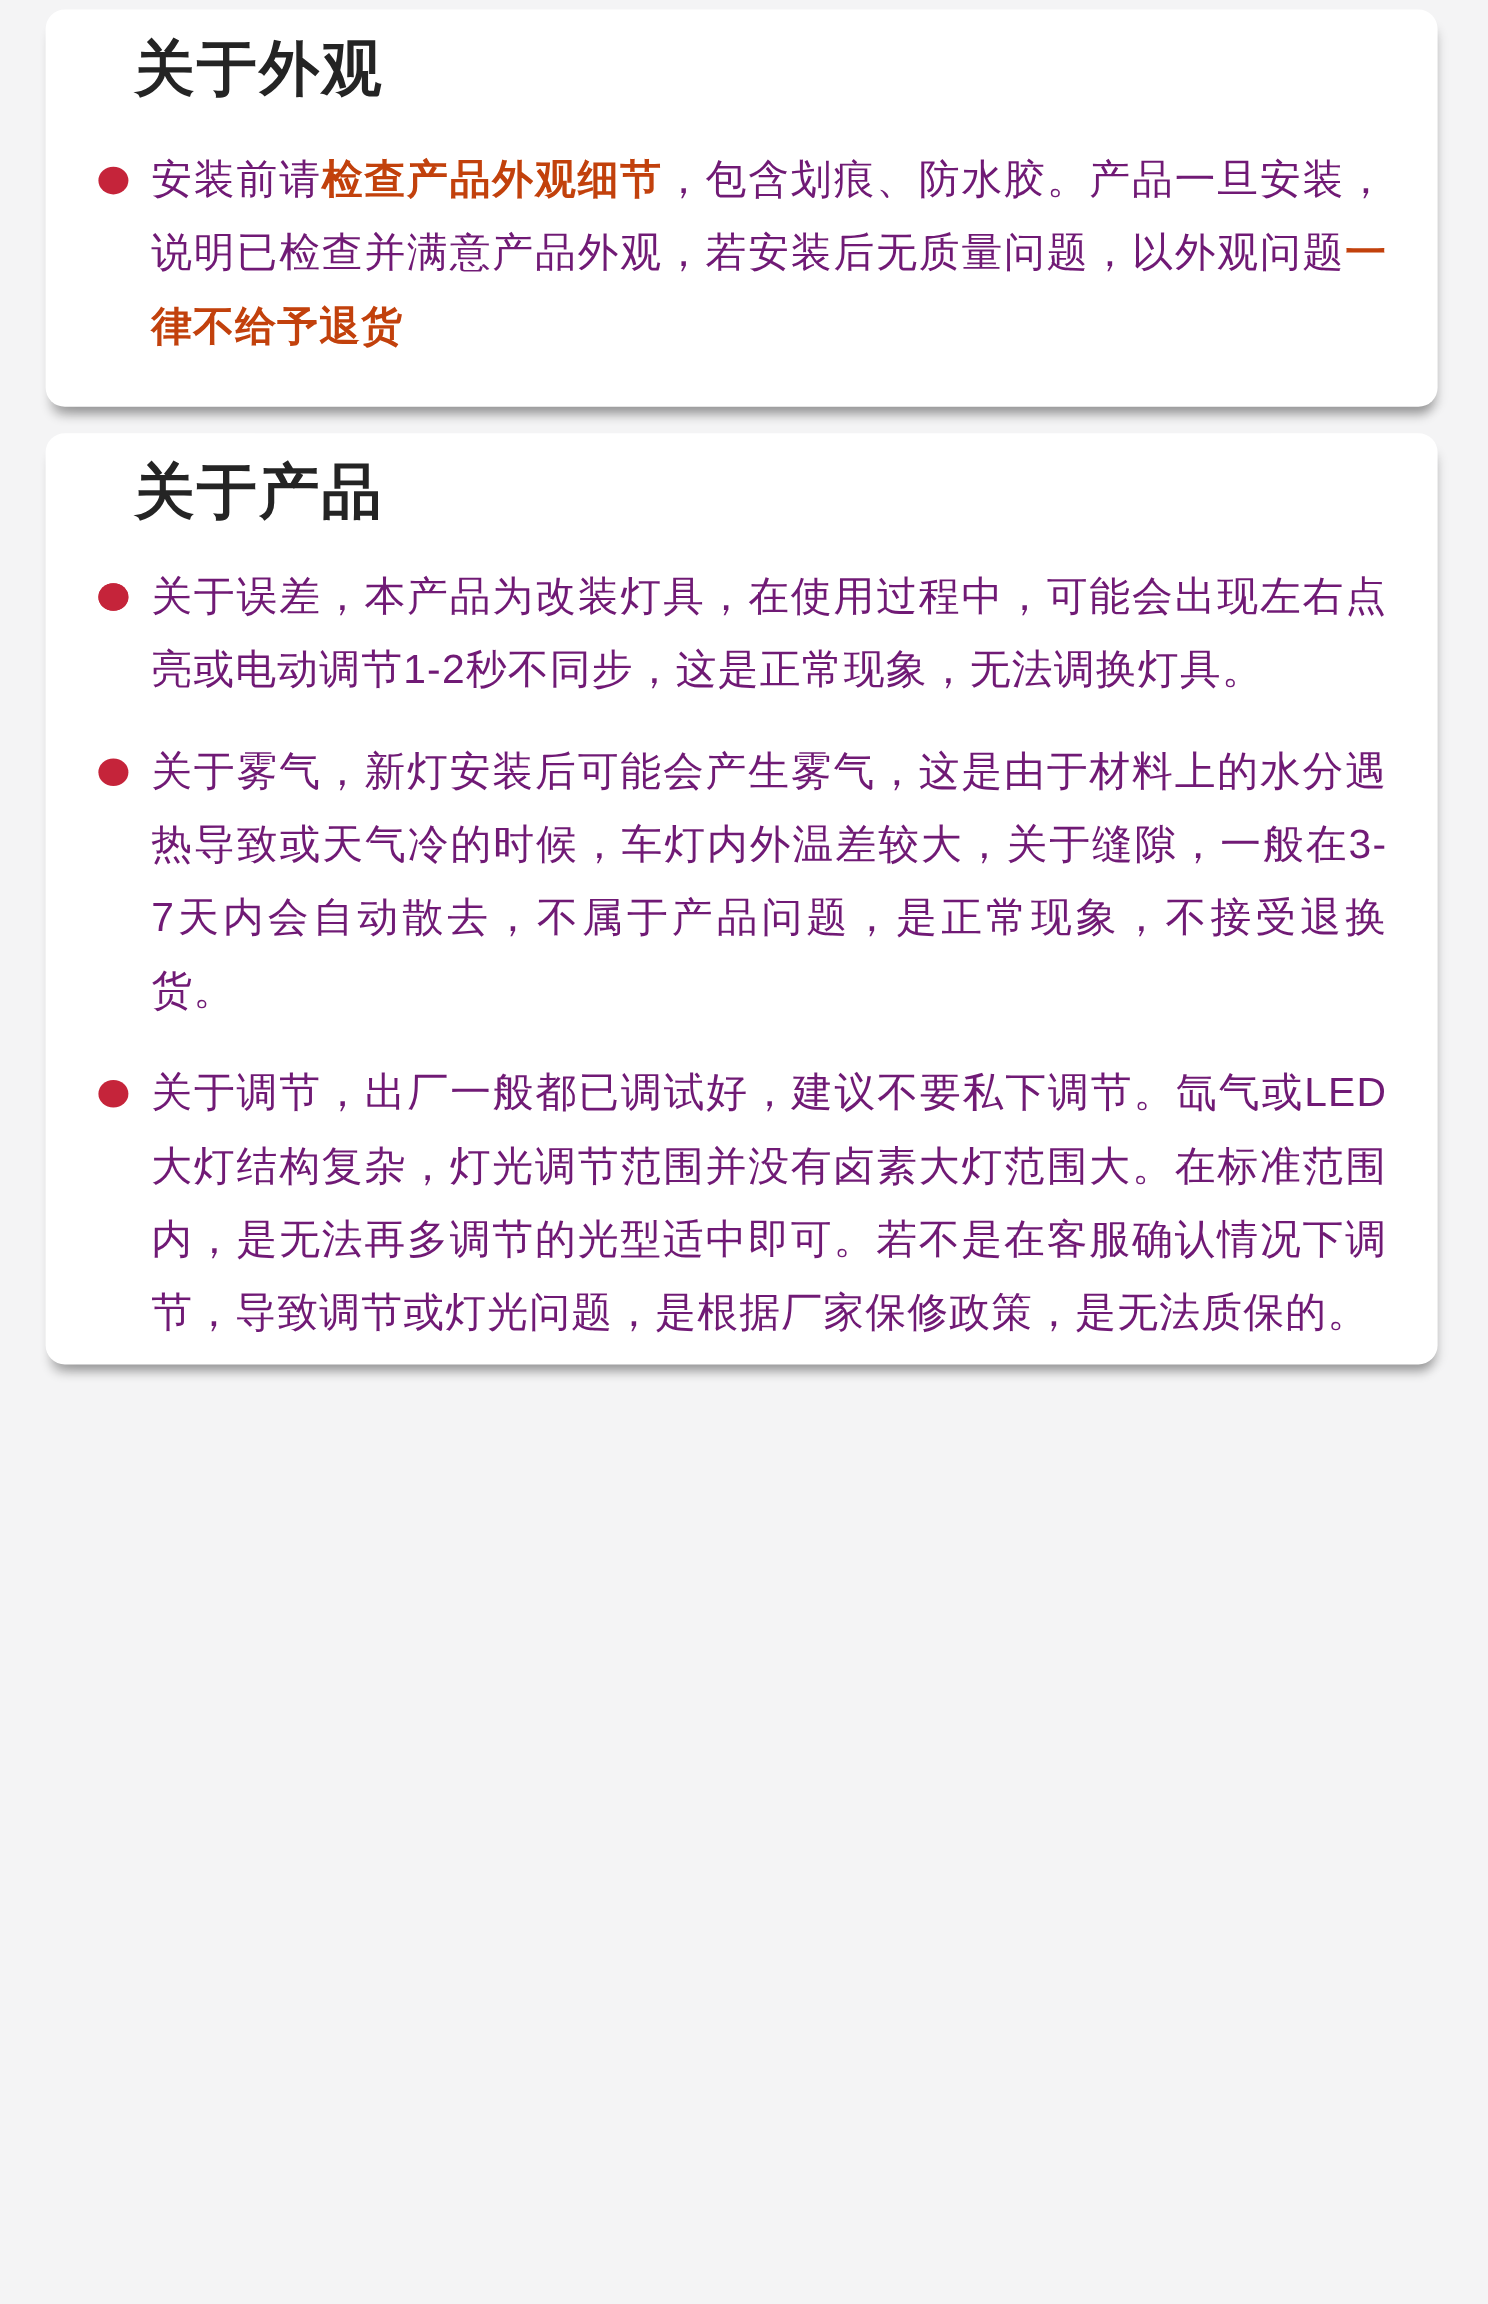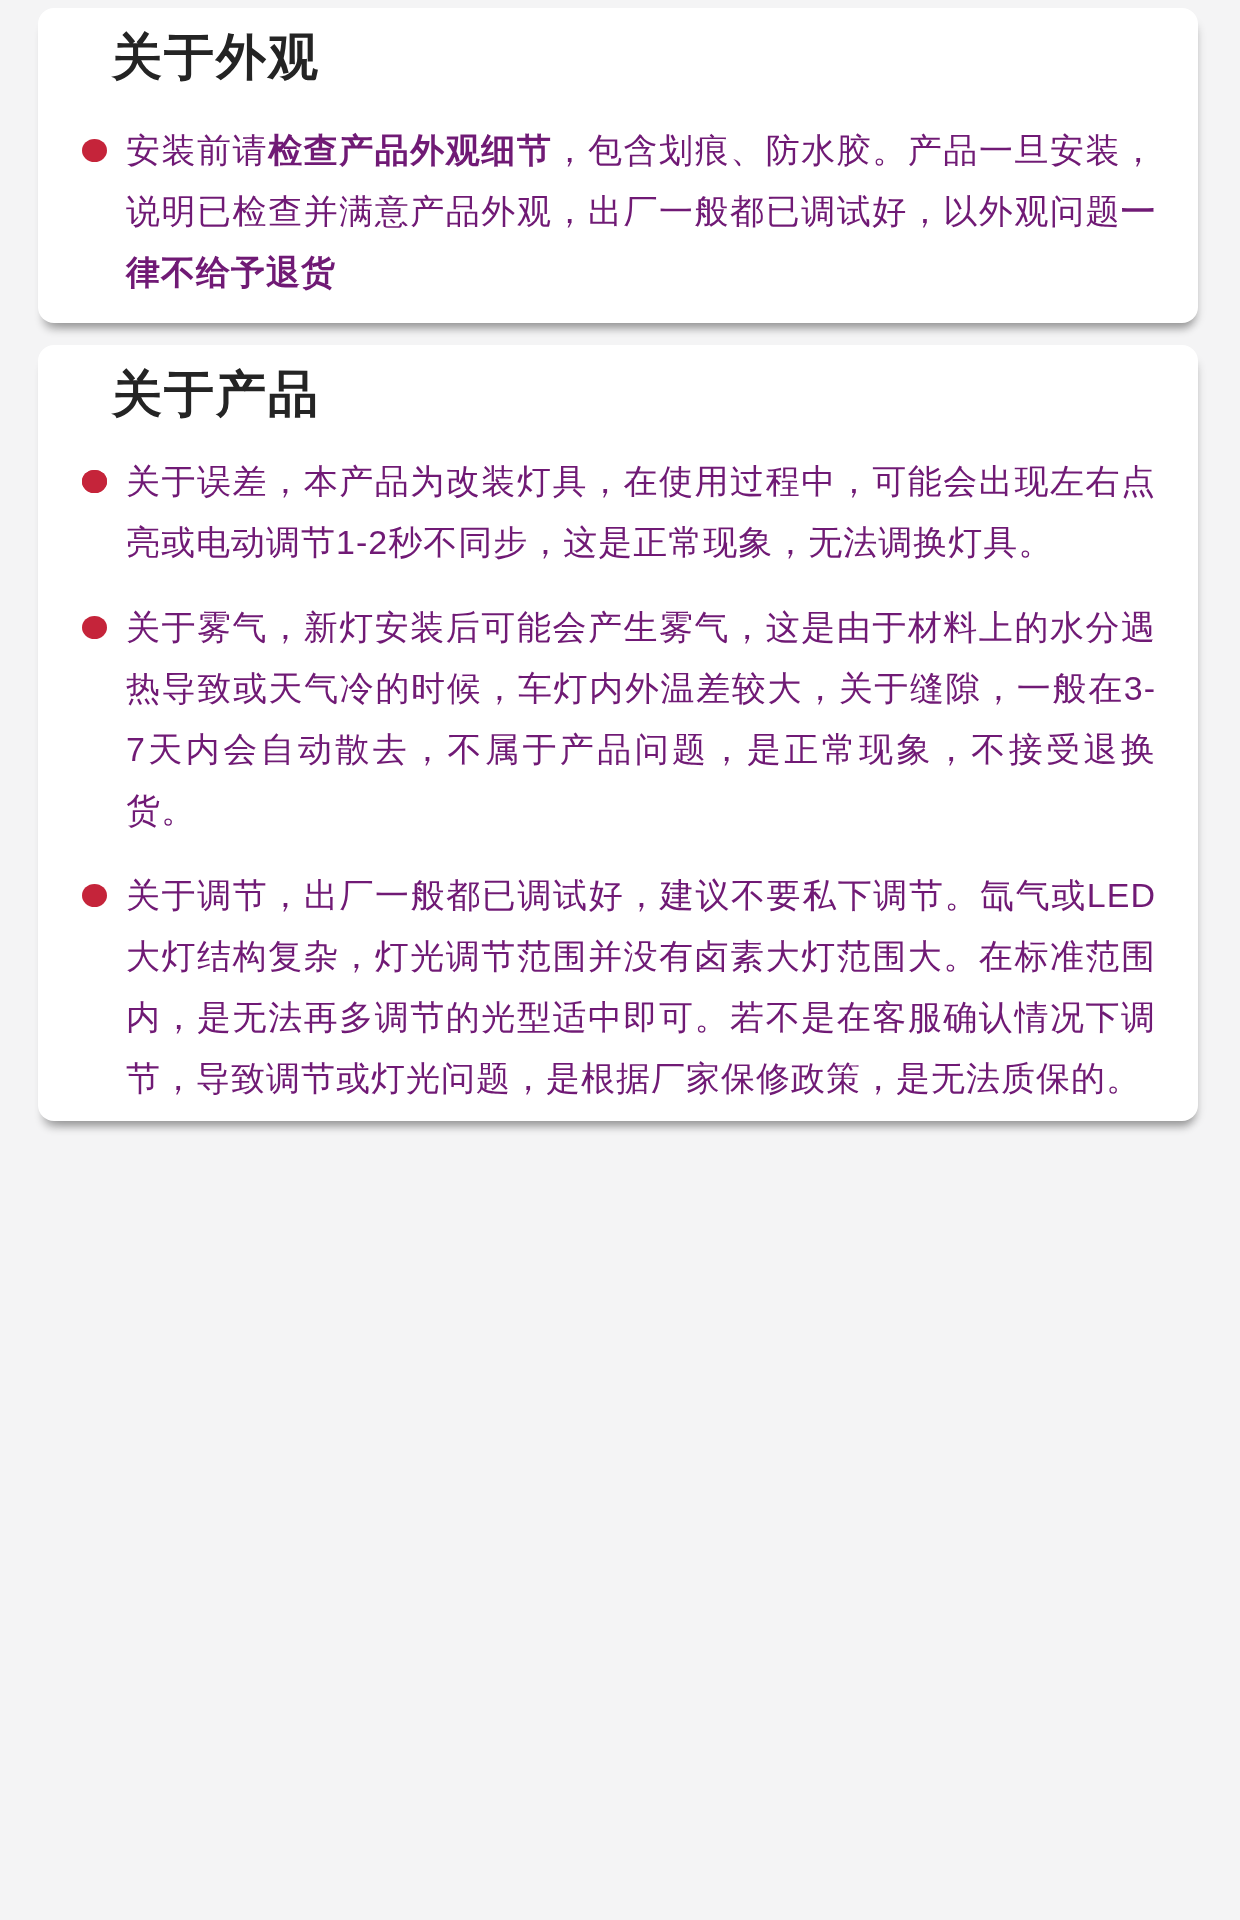--- a/index.html
+++ b/index.html
@@ -21,21 +21,21 @@
   }
   .card {
     background: #ffffff;
     border-radius: 16px;
     margin: 0 40px 0 38px;
     padding: 16px 42px 40px 74px;
     box-shadow: 0 11px 9px -5px rgba(0,0,0,0.30), 7px 8px 10px -7px rgba(0,0,0,0.16);
     box-sizing: border-box;
     width: 1160px;
   }
-  .card-appearance { margin-top: 8px; padding-bottom: 20px; }
+  .card-appearance { margin-top: 8px; padding-bottom: 36px; }
   .card-product    { margin-top: 22px; padding-bottom: 12px; }
   .section-title {
     font-size: 50px;
     line-height: 66px;
     font-weight: 900;
     color: #242424;
     letter-spacing: 2px;
     margin: 0 0 30px 0;
   }
   .card-product .section-title { margin-bottom: 14px; }
@@ -59,33 +59,33 @@
     position: absolute;
     left: 0;
     top: 19px;
     width: 25px;
     height: 23px;
     border-radius: 50%;
     background: #c5243a;
   }
   .seg { color: #701a75; }
   .seg.red {
-    color: #701a75;
+    color: #c2410c;
     font-weight: bold;
   }
 </style>
 </head>
 <body>
 
 <div class="page">
 
   <section class="card card-appearance">
     <h1 class="section-title">关于外观</h1>
     <ul class="bullets">
-        <li class="bullet-item"><span class="dot"></span><span class="seg">安装前请</span><span class="seg red">检查产品外观细节</span><span class="seg">，包含划痕、防水胶。产品一旦安装，说明已检查并满意产品外观，出厂一般都已调试好，以外观问题</span><span class="seg red">一律不给予退货</span></li>
+        <li class="bullet-item"><span class="dot"></span><span class="seg">安装前请</span><span class="seg red">检查产品外观细节</span><span class="seg">，包含划痕、防水胶。产品一旦安装，说明已检查并满意产品外观，若安装后无质量问题，以外观问题</span><span class="seg red">一律不给予退货</span></li>
       </ul>
   </section>
 
   <section class="card card-product">
     <h1 class="section-title">关于产品</h1>
     <ul class="bullets">
         <li class="bullet-item"><span class="dot"></span></li>
         <li class="bullet-item"><span class="dot"></span><span class="seg">关于误差，本产品为改装灯具，在使用过程中，可能会出现左右点亮或电动调节1-2秒不同步，这是正常现象，无法调换灯具。</span></li>
         <li class="bullet-item"><span class="dot"></span><span class="seg">关于雾气，新灯安装后可能会产生雾气，这是由于材料上的水分遇热导致或天气冷的时候，车灯内外温差较大，关于缝隙，一般在3-7天内会自动散去，不属于产品问题，是正常现象，不接受退换货。</span></li>
         <li class="bullet-item"><span class="dot"></span><span class="seg">关于调节，出厂一般都已调试好，建议不要私下调节。氙气或LED大灯结构复杂，灯光调节范围并没有卤素大灯范围大。在标准范围内，是无法再多调节的光型适中即可。若不是在客服确认情况下调节，导致调节或灯光问题，是根据厂家保修政策，是无法质保的。</span></li>

